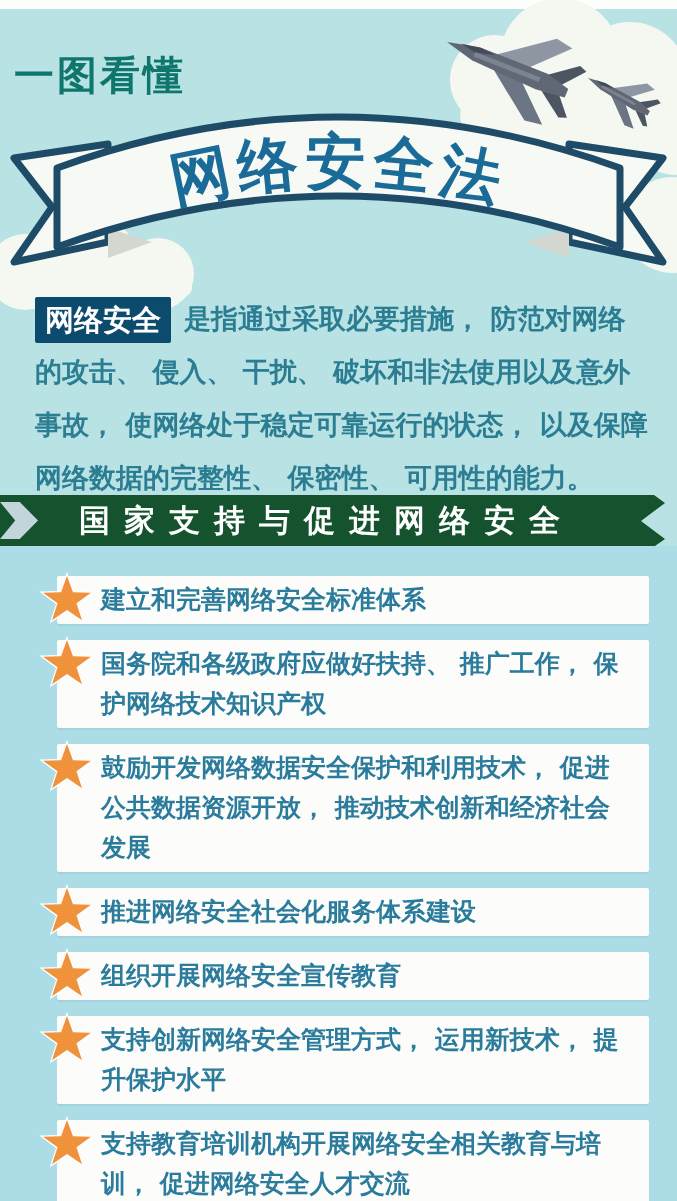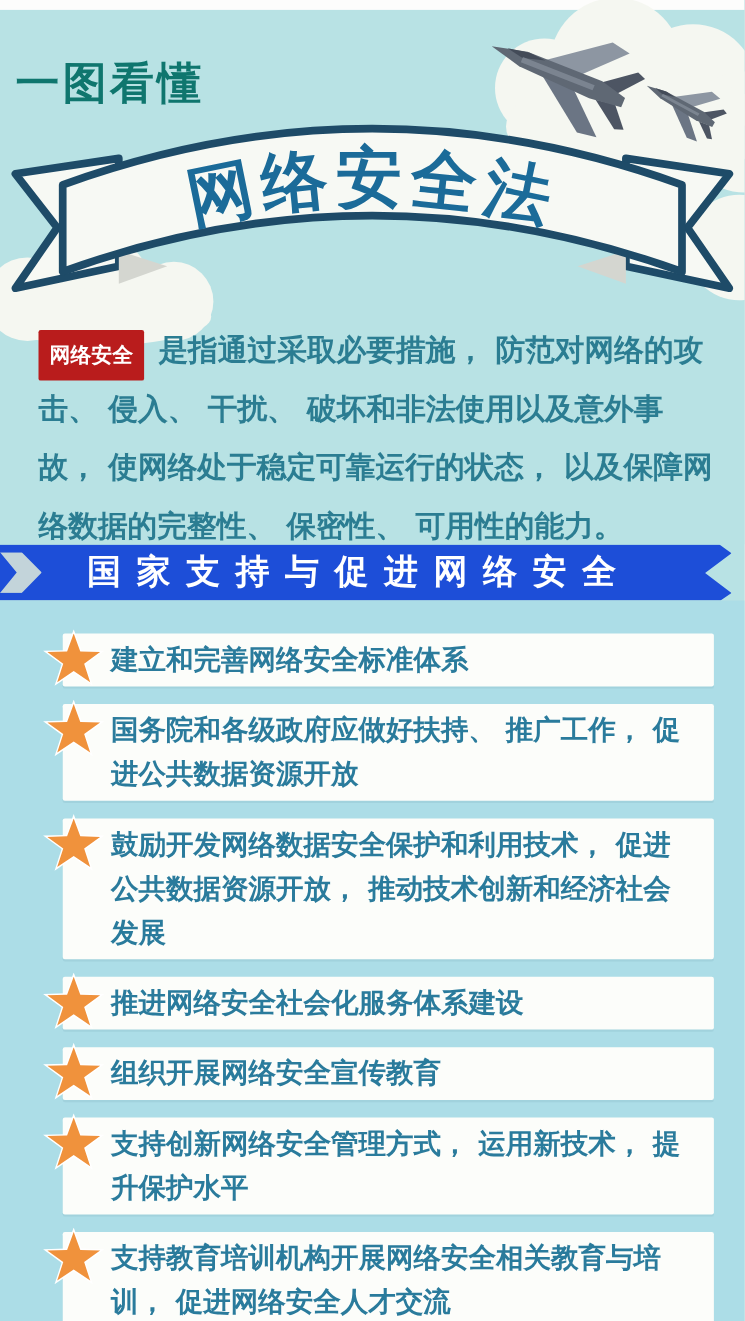--- a/index.html
+++ b/index.html
@@ -15,28 +15,28 @@
     position:absolute; left:14px; top:48px; z-index:3;
     font-size:40px; font-weight:bold; color:#0f766e; letter-spacing:3px;
   }
   
   .intro {
     position:absolute; left:35px; top:292px; width:615px; z-index:3;
     font-size:27px; font-weight:bold; color:#2b7d92; line-height:53px;
     text-align:left;
   }
   .intro .hl {
-    display:inline-block; background:#b91c1c; color:#ffffff;
-    font-size:19px; line-height:40px; padding:3px 10px; margin-right:13px;
+    display:inline-block; background:#0c4a6e; color:#ffffff;
+    font-size:29px; line-height:40px; padding:3px 10px; margin-right:13px;
     border-radius:2px; vertical-align:-2px;
   }
   
   .section-ribbon {
     position:absolute; left:0; top:495px; width:665px; height:51px; z-index:3;
-    background:#1d4ed8;
+    background:#14532d;
     clip-path: polygon(0 0, 654px 0, 665px 8px, 641px 26px, 665px 44px, 655px 51px, 0 51px);
   }
   .section-ribbon .chevron {
     position:absolute; left:0; top:7px; width:38px; height:37px; background:#c3d4da;
     clip-path: polygon(0 0, 52% 0, 100% 50%, 52% 100%, 0 100%, 40% 50%);
   }
   .section-title {
     position:absolute; left:0; right:26px; top:0; height:51px;
     line-height:51px; text-align:center; color:#ffffff;
     font-size:31px; font-weight:bold; letter-spacing:14px; text-indent:14px;
@@ -134,21 +134,21 @@
           <div class="star-inner"></div>
         </div>
       <div class="box">建立和完善网络安全标准体系</div>
     </div>
 
     <div class="item">
       <div class="star-wrap">
           <div class="star-outer"></div>
           <div class="star-inner"></div>
         </div>
-      <div class="box">国务院和各级政府应做好扶持、 推广工作， 促进公共数据资源开放</div>
+      <div class="box">国务院和各级政府应做好扶持、 推广工作， 保护网络技术知识产权</div>
     </div>
 
     <div class="item">
       <div class="star-wrap">
           <div class="star-outer"></div>
           <div class="star-inner"></div>
         </div>
       <div class="box">鼓励开发网络数据安全保护和利用技术， 促进公共数据资源开放， 推动技术创新和经济社会发展</div>
     </div>
 

